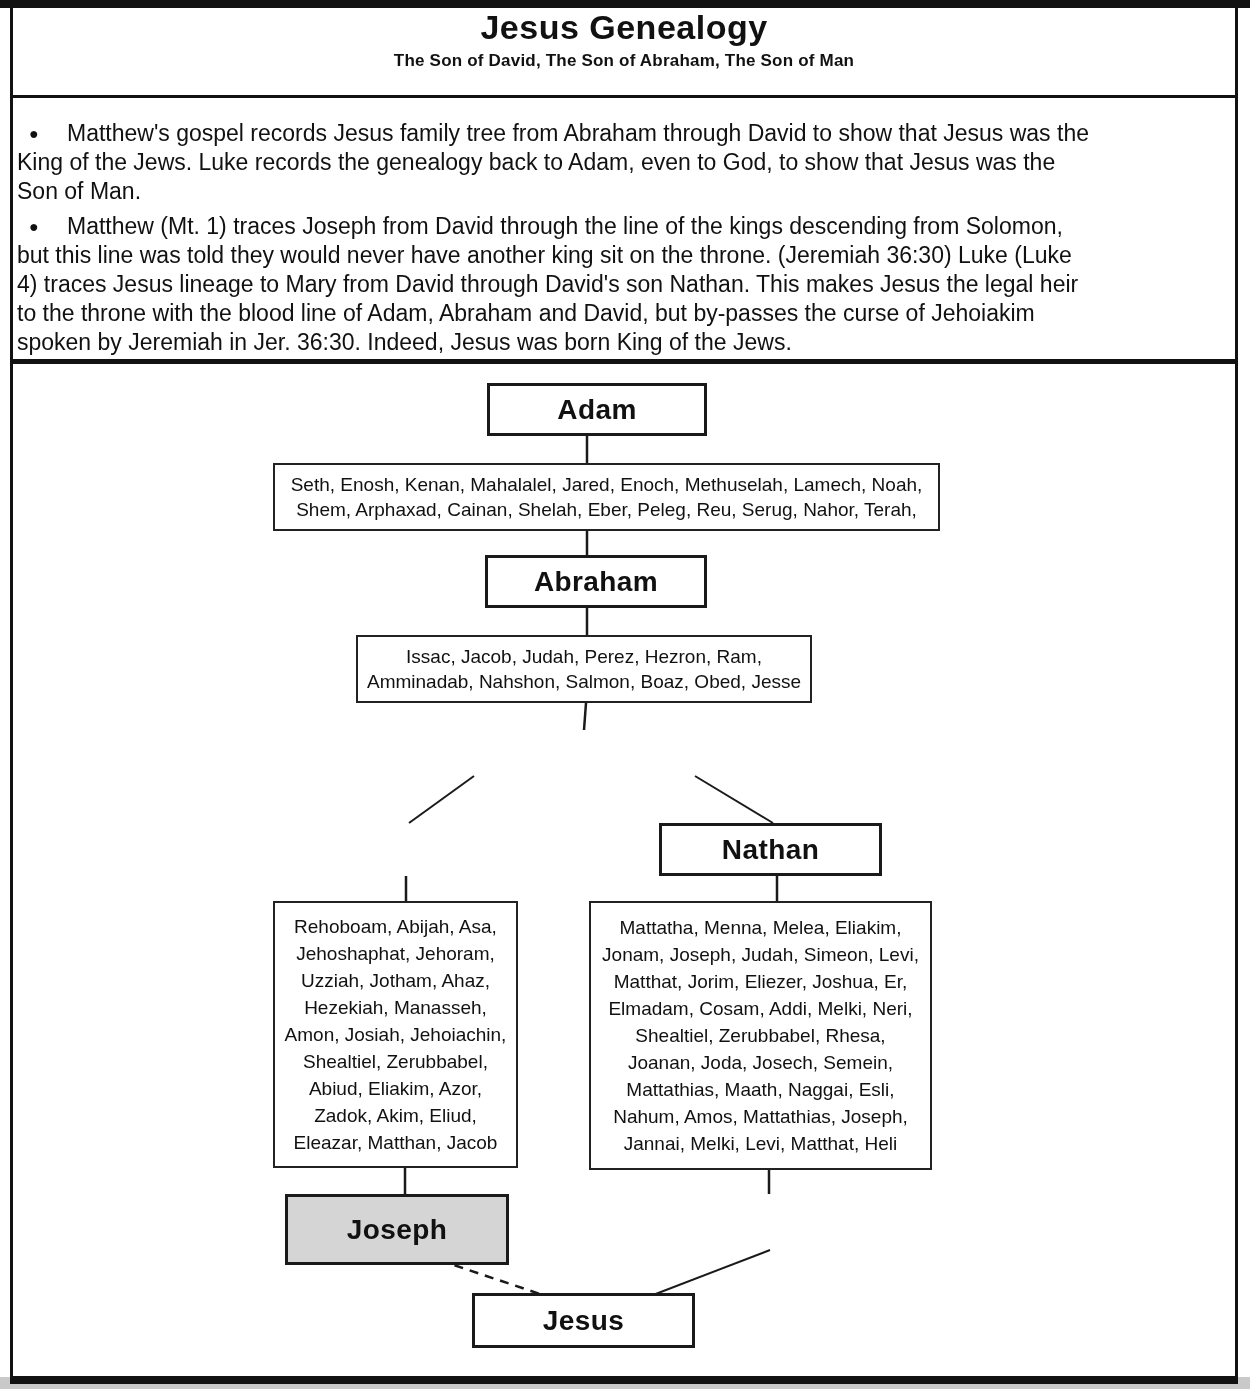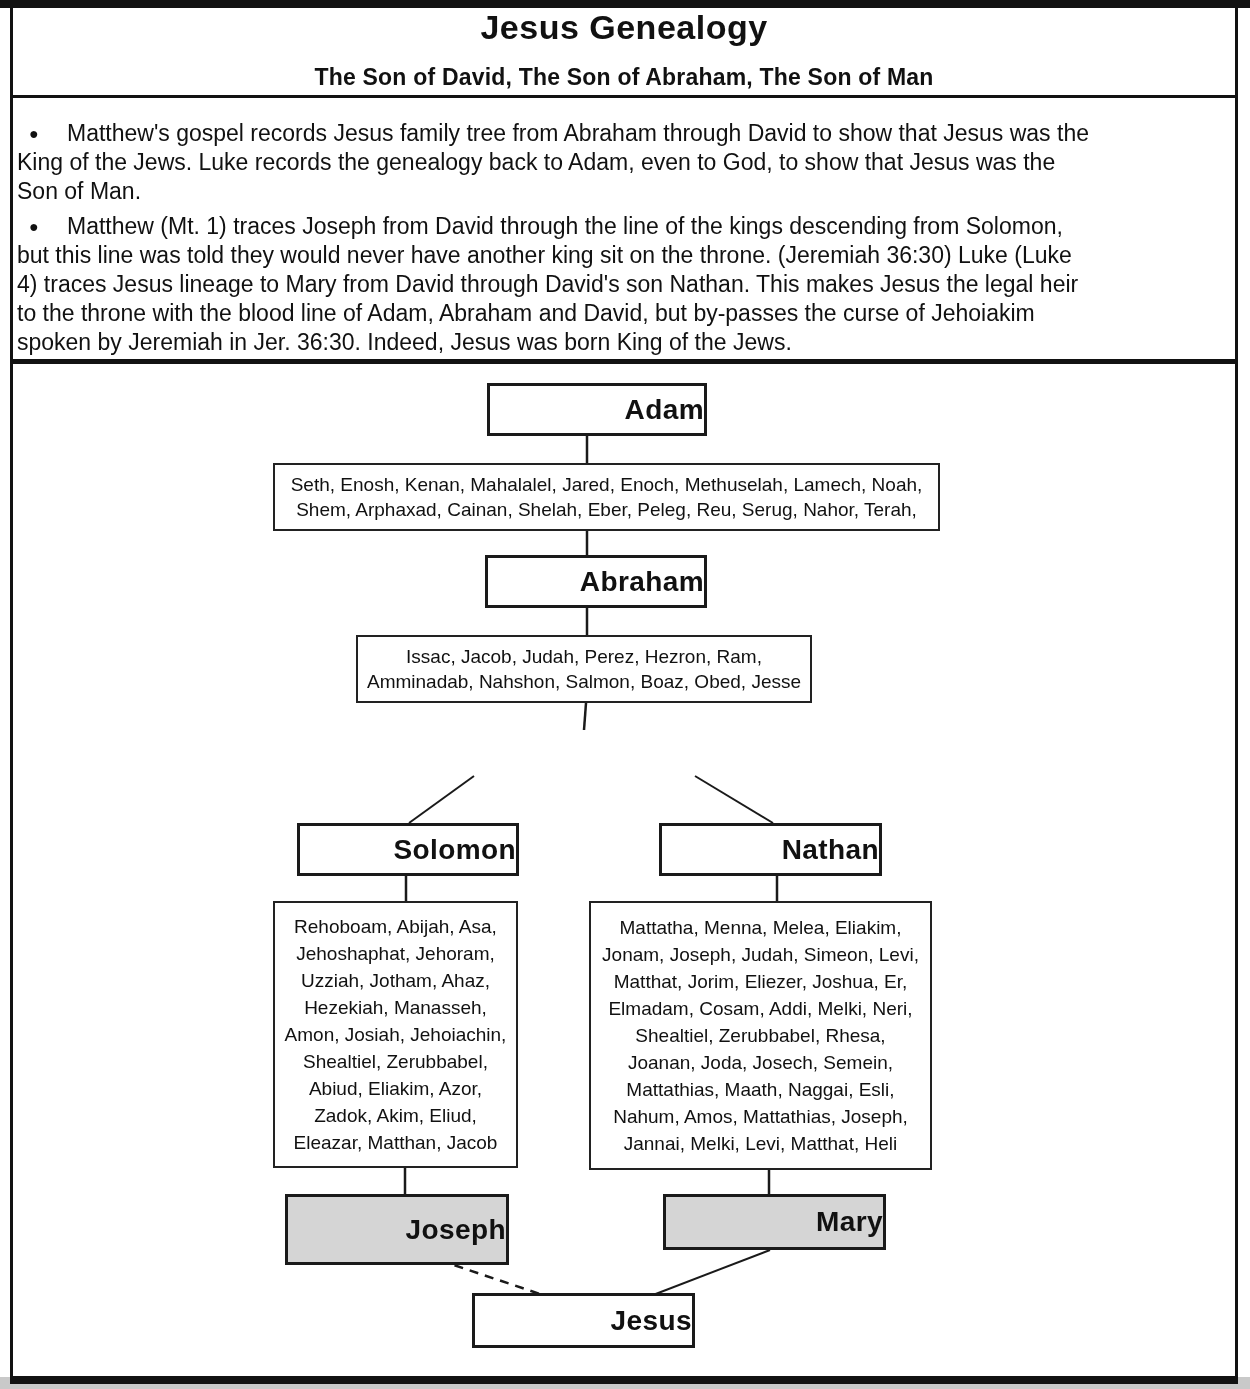--- a/index.html
+++ b/index.html
@@ -30,21 +30,21 @@
   
   .section-title {
     height:90px; box-sizing:border-box;
     border-bottom:3px solid #121212;
     text-align:center; padding-top:0;
   }
   .doc-title {
     margin:0; font-size:34px; font-weight:bold; letter-spacing:0.5px; line-height:38px;
   }
   .doc-subtitle {
-    margin:16px; font-size:23px; font-weight:bold; letter-spacing:0.2px; line-height:30px;
+    margin:0; font-size:17px; font-weight:bold; letter-spacing:0.2px; line-height:30px;
   }
   
   .section-intro {
     height:258px; box-sizing:border-box;
     border-bottom:5px solid #121212;
     padding:13px 12px 0 4px;
     font-size:23px; line-height:29px;margin-top:8px;
   }
   .bullet-para { margin:0 0 6px 0; }
   .bullet-dot {
@@ -57,21 +57,21 @@
     position:relative; height:1012px; box-sizing:border-box; background:#fff;
   }
   .connectors { position:absolute; left:0; top:0; }
   .node {
     position:absolute; box-sizing:border-box; background:#fff;
     display:flex; align-items:center; justify-content:center;
     text-align:center;
   }
   .name-box {
     border:3px solid #1a1a1a;
-    font-size:28px; font-weight:bold; letter-spacing:0.4px;justify-content:flex-end;
+    font-size:28px; font-weight:bold; letter-spacing:0.4px;
   }
   .parent-box { background:#d5d5d5; }
   .list-box {
     border:2px solid #222;
     font-size:19px; line-height:25px;
     white-space:pre-line;
   }
   .list-box.tall { line-height:27px; }
 </style>
 <title>Jesus Genealogy</title></head>
@@ -127,23 +127,20 @@
 Shem, Arphaxad, Cainan, Shelah, Eber, Peleg, Reu, Serug, Nahor, Terah,</div>
 
     <div class="node name-box" style="left:472px;top:191px;width:222px;height:53px">
       <span>Abraham</span>
     </div>
 
     <div class="node list-box" style="left:343px;top:271px;width:456px;height:68px">Issac, Jacob, Judah, Perez, Hezron, Ram,
 Amminadab, Nahshon, Salmon, Boaz, Obed, Jesse</div>
 
 
-    <div class="node name-box" style="left:284px;top:459px;width:222px;height:53px">
-      <span>Solomon</span>
-    </div>
 
     <div class="node list-box tall" style="left:260px;top:537px;width:245px;height:267px">Rehoboam, Abijah, Asa,
 Jehoshaphat, Jehoram,
 Uzziah, Jotham, Ahaz,
 Hezekiah, Manasseh,
 Amon, Josiah, Jehoiachin,
 Shealtiel, Zerubbabel,
 Abiud, Eliakim, Azor,
 Zadok, Akim, Eliud,
 Eleazar, Matthan, Jacob</div>
@@ -159,22 +156,19 @@
 Shealtiel, Zerubbabel, Rhesa,
 Joanan, Joda, Josech, Semein,
 Mattathias, Maath, Naggai, Esli,
 Nahum, Amos, Mattathias, Joseph,
 Jannai, Melki, Levi, Matthat, Heli</div>
 
     <div class="node name-box parent-box" style="left:272px;top:830px;width:224px;height:71px">
       <span>Joseph</span>
     </div>
 
-    <div class="node name-box parent-box" style="left:650px;top:830px;width:223px;height:56px">
-      <span>Mary</span>
-    </div>
 
     <div class="node name-box" style="left:459px;top:929px;width:223px;height:55px">
       <span>Jesus</span>
     </div>
 
   </section>
 </div>
 
 </body></html>

